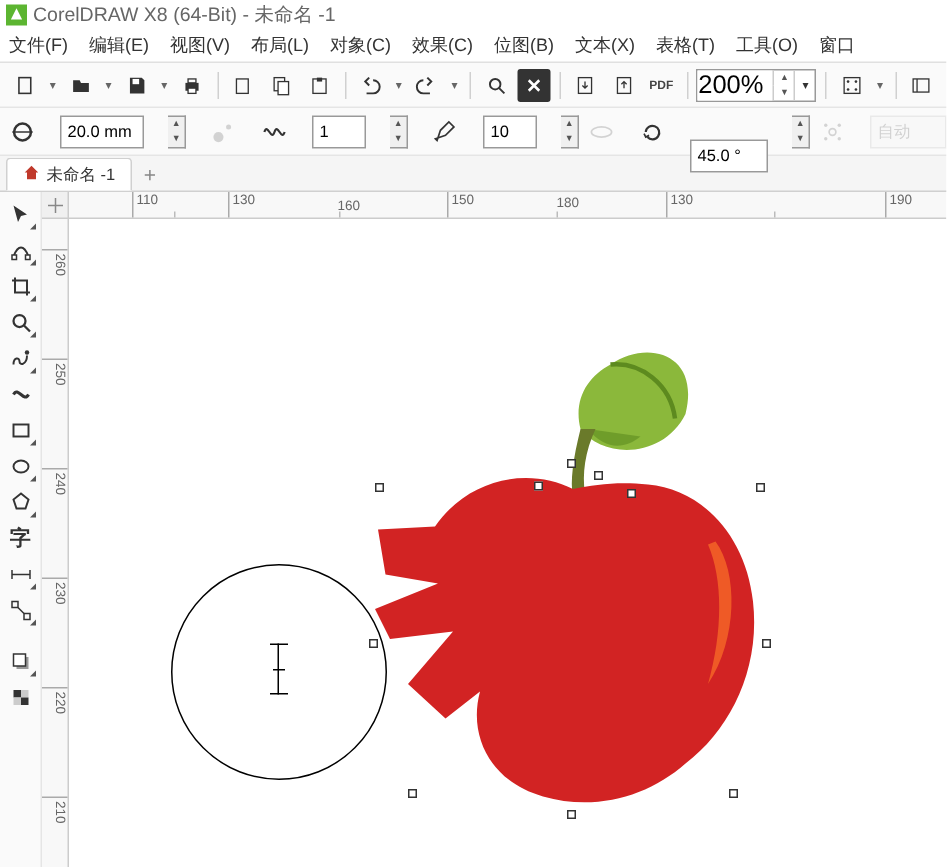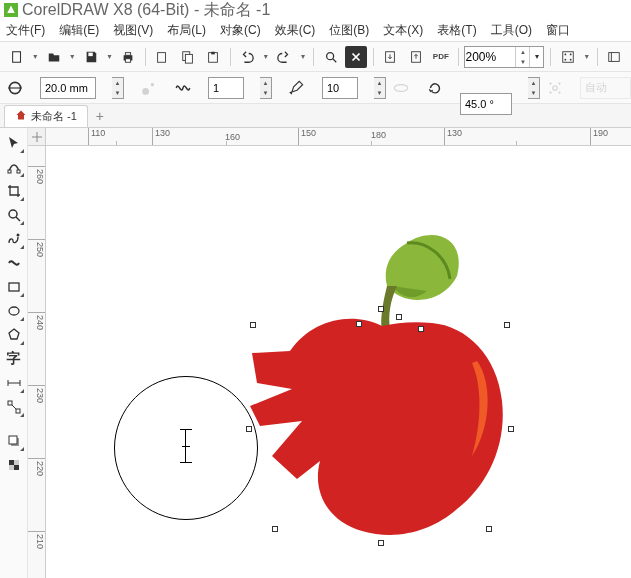--- a/index.html
+++ b/index.html
@@ -1,29 +1,29 @@
 <!DOCTYPE html>
 <html><head>
 <meta charset="utf-8">
 <style>
 * { margin:0; padding:0; box-sizing:border-box; font-family:"Microsoft YaHei","Segoe UI",sans-serif; }
 body { width:631px; height:578px; background:#fff; overflow:hidden; font-size:12px; color:#333; }
 .titlebar { height:20px; display:flex; align-items:center; padding:2px 4px; background:#fff; }
 .logo { width:14px; height:14px; background:#5cb531; margin-right:4px; display:flex; align-items:center; justify-content:center; }
 .logo svg { width:12px; height:12px; }
-.title-text { font-size:16px; color:#666; }
+.title-text { font-size:13px; color:#666; }
 .menubar { height:22px; display:flex; align-items:center; padding:2px 6px; gap:14px; border-bottom:1px solid #e0e0e0; }
 .menu-item { font-size:12px; color:#333; cursor:default; }
 .toolbar { height:30px; display:flex; align-items:center; padding:2px 6px; gap:4px; border-bottom:1px solid #e5e5e5; background:#fafafa; }
 .tbtn { width:22px; height:22px; display:flex; align-items:center; justify-content:center; color:#444; cursor:pointer; border-radius:2px; }
 .tbtn svg { width:14px; height:14px; }
 .tarrow { width:8px; height:22px; display:flex; align-items:center; justify-content:center; color:#666; cursor:pointer; font-size:8px; }
 .tsep { width:1px; height:18px; background:#d0d0d0; margin:0 2px; }
 .zoom-box { display:flex; align-items:center; height:22px; border:1px solid #999; background:#fff; }
-.zoom-box input { border:none; width:50px; height:20px; font-size:12px; padding:0 0; outline:none; }
+.zoom-box input { border:none; width:50px; height:20px; font-size:17px; padding:0 0; outline:none; }
 .zoom-box .zarrow { width:14px; height:20px; display:flex; flex-direction:column; }
 .zoom-box .zarrow div { flex:1; display:flex; align-items:center; justify-content:center; font-size:6px; color:#555; border-left:1px solid #ccc; cursor:pointer; }
 .propbar { height:32px; display:flex; align-items:center; padding:2px 6px; gap:6px; border-bottom:1px solid #e5e5e5; background:#fafafa; }
 .prop-group { display:flex; align-items:center; gap:16px; }
 .prop-icon { width:18px; height:22px; display:flex; align-items:center; justify-content:center; color:#444; }
 .prop-input { border:1px solid #999; height:22px; width:56px; font-size:11px; padding:0 4px; outline:none; background:#fff; }
 .prop-small { width:36px; }
 .spinner { width:12px; height:22px; display:flex; flex-direction:column; border:1px solid #999; border-left:none; background:#f0f0f0; }
 .spinner div { flex:1; display:flex; align-items:center; justify-content:center; font-size:6px; color:#555; cursor:pointer; }
 .disabled { opacity:0.4; }

